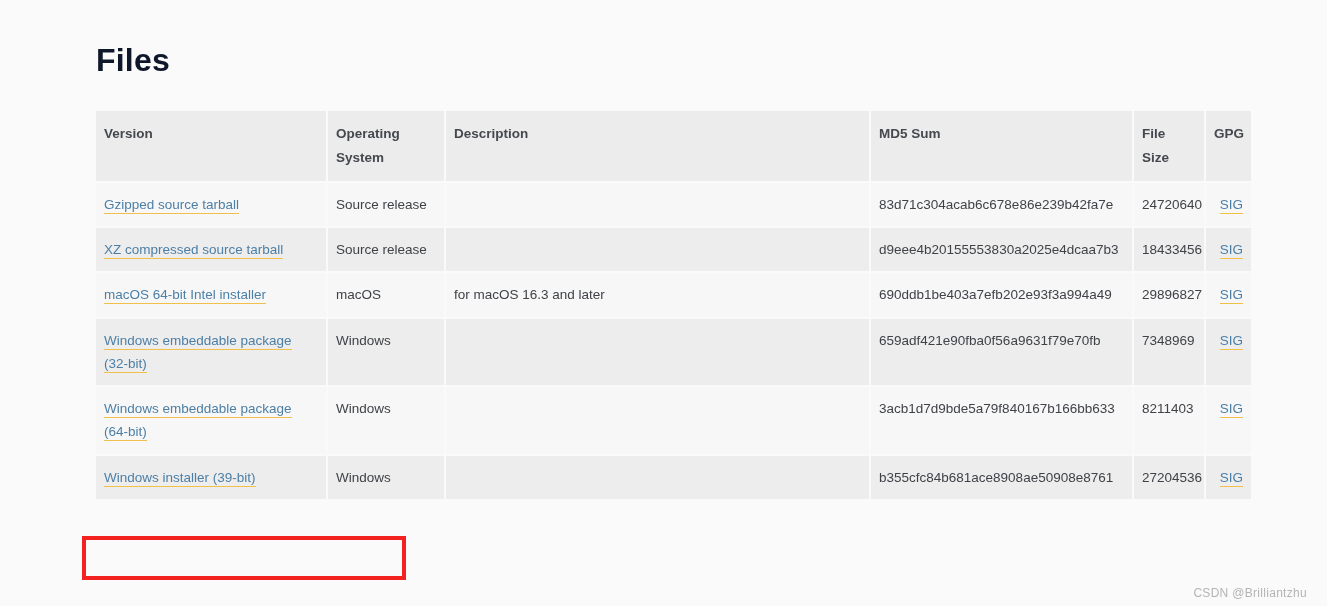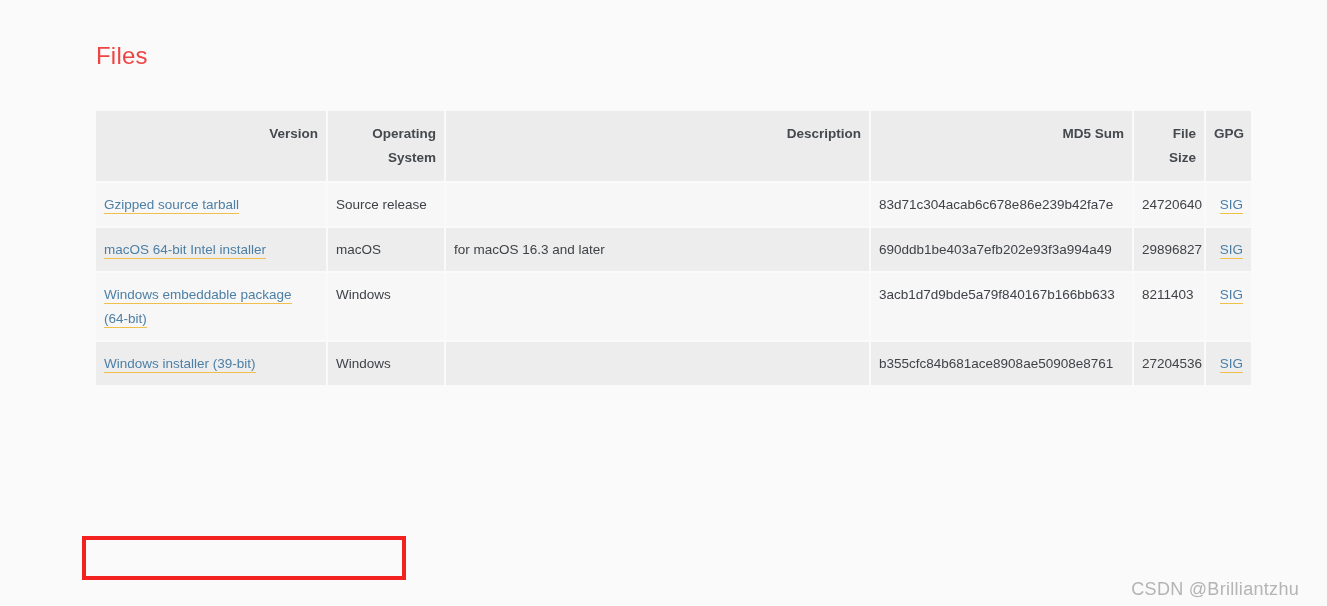--- a/index.html
+++ b/index.html
@@ -13,23 +13,23 @@
     font-family: "Liberation Sans", sans-serif;
     color: #3c3c3c;
     overflow: hidden;
     position: relative;
   }
 
   #page-title {
     position: absolute;
     left: 96px;
     top: 44px;
-    font-size: 24px;
-    font-weight: normal;
-    color: #ef4444;
+    font-size: 32px;
+    font-weight: bold;
+    color: #0f172a;
     letter-spacing: 0.2px;
     line-height: 1;
   }
 
   #files-table-wrap {
     position: absolute;
     left: 96px;
     top: 111px;
     width: 1155px;
   }
@@ -43,21 +43,21 @@
 
   table.files-table col.c-version      { width: 231px; }
   table.files-table col.c-os           { width: 118px; }
   table.files-table col.c-desc         { width: 425px; }
   table.files-table col.c-md5          { width: 263px; }
   table.files-table col.c-size         { width: 72px; }
   table.files-table col.c-gpg          { width: 46px; }
 
   table.files-table th {
     background: #ececec;
-    text-align: right;
+    text-align: left;
     font-weight: bold;
     color: #45494e;
     vertical-align: top;
     padding: 11px 8px 11px 8px;
     border-right: 2px solid #fafafa;
     line-height: 1.75;
     height: 48px;
   }
   table.files-table th:last-child { border-right: none; }
 
@@ -92,23 +92,23 @@
     top: 536px;
     width: 324px;
     height: 44px;
     border: 4px solid #f42121;
     box-sizing: border-box;
     pointer-events: none;
   }
 
   #watermark {
     position: absolute;
-    right: 28px;
+    right: 20px;
     bottom: 6px;
-    font-size: 18px;
+    font-size: 12px;
     color: #b4b4b4;
     letter-spacing: 0.3px;
   }
 </style>
 </head>
 <body>
 
 <div id="page-title">Files</div>
 
 <div id="files-table-wrap">
@@ -134,25 +134,41 @@
     <tbody id="files-tbody">
         <tr>
           <td><a class="flink">Gzipped source tarball</a></td>
           <td>Source release</td>
           <td></td>
           <td class="md5">83d71c304acab6c678e86e239b42fa7e</td>
           <td class="size">24720640</td>
           <td><a class="flink">SIG</a></td>
         </tr>
         <tr>
+          <td><a class="flink">XZ compressed source tarball</a></td>
+          <td>Source release</td>
+          <td></td>
+          <td class="md5">d9eee4b20155553830a2025e4dcaa7b3</td>
+          <td class="size">18433456</td>
+          <td><a class="flink">SIG</a></td>
+        </tr>
+        <tr>
           <td><a class="flink">macOS 64-bit Intel installer</a></td>
           <td>macOS</td>
           <td>for macOS 16.3 and later</td>
           <td class="md5">690ddb1be403a7efb202e93f3a994a49</td>
           <td class="size">29896827</td>
+          <td><a class="flink">SIG</a></td>
+        </tr>
+        <tr>
+          <td><a class="flink">Windows embeddable package (32-bit)</a></td>
+          <td>Windows</td>
+          <td></td>
+          <td class="md5">659adf421e90fba0f56a9631f79e70fb</td>
+          <td class="size">7348969</td>
           <td><a class="flink">SIG</a></td>
         </tr>
         <tr>
           <td><a class="flink">Windows embeddable package (64-bit)</a></td>
           <td>Windows</td>
           <td></td>
           <td class="md5">3acb1d7d9bde5a79f840167b166bb633</td>
           <td class="size">8211403</td>
           <td><a class="flink">SIG</a></td>
         </tr>

